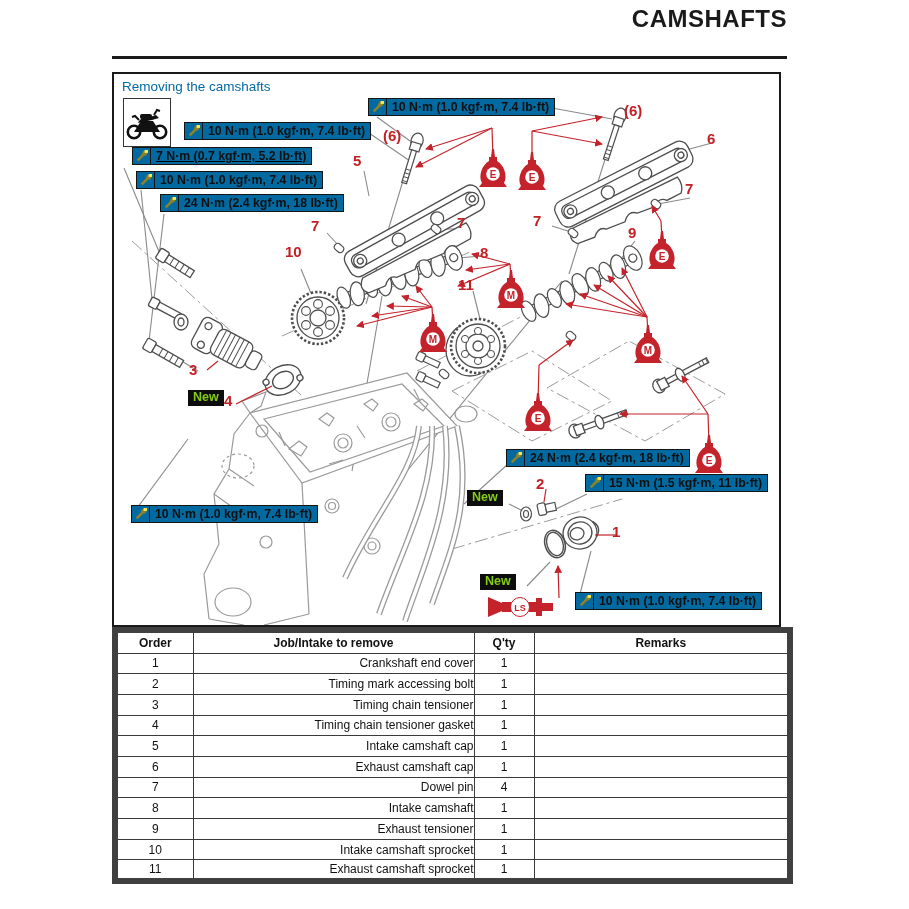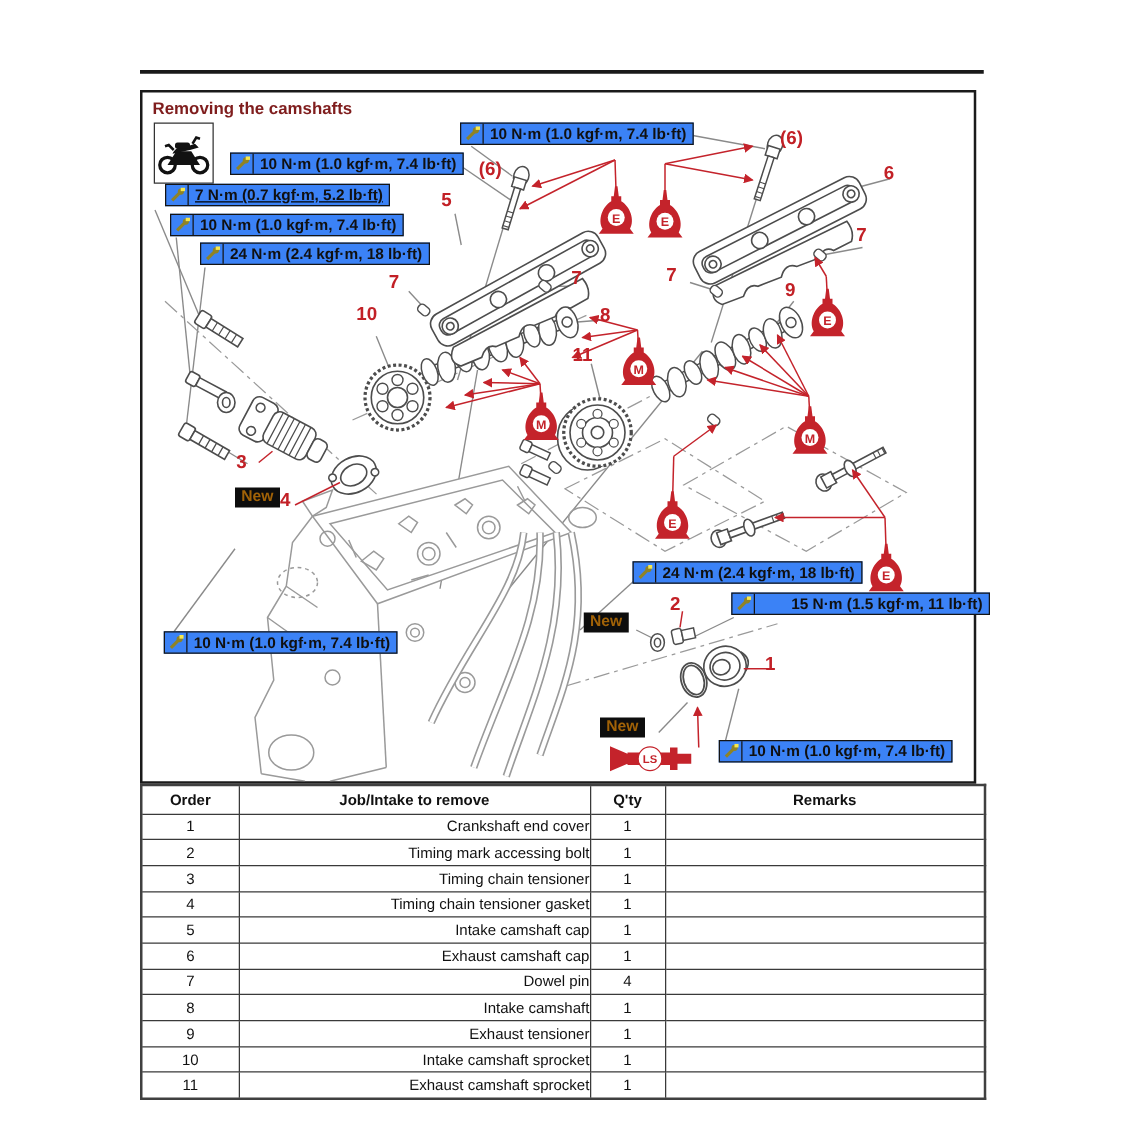--- a/index.html
+++ b/index.html
@@ -3,48 +3,49 @@
 <meta charset="utf-8">
 <style>
   html,body{margin:0;padding:0;background:#fff;}
   .page{position:relative;width:909px;height:909px;background:#fff;
         font-family:"Liberation Sans",sans-serif;overflow:hidden;}
   .page-title{position:absolute;top:5px;left:112px;width:675px;text-align:right;
         font-size:24px;font-weight:bold;color:#1a1a1a;letter-spacing:.5px;}
   .title-rule{position:absolute;top:56px;left:112px;width:675px;height:3px;background:#1a1a1a;}
   .diagram-box{position:absolute;left:112px;top:72px;width:669px;height:555px;
         border:2px solid #1a1a1a;box-sizing:border-box;background:#fff;}
-  .diagram-heading{position:absolute;left:8px;top:5px;font-size:13.5px;font-weight:bold;color:#7f1d1d;}
+  .diagram-heading{position:absolute;left:8px;top:5px;font-size:13.5px;font-weight:normal;color:#0369a1;}
   .moto-box{position:absolute;left:9px;top:24px;width:48px;height:49px;border:1.5px solid #333;
         box-sizing:border-box;display:flex;align-items:center;justify-content:center;background:#fff;}
   .art{position:absolute;left:0;top:0;width:665px;height:551px;}
-  .torque{position:absolute;display:flex;align-items:stretch;background:#3b82f6;
+  .torque{position:absolute;display:flex;align-items:stretch;background:#0369a1;
         border:1.6px solid #141414;height:18px;box-sizing:border-box;z-index:5;}
   .torque .wbox{display:flex;align-items:center;justify-content:center;width:17px;
         border-right:1.6px solid #141414;}
   .torque .txt{display:flex;align-items:center;padding:0 5px;font-size:12.3px;font-weight:bold;
         color:#101010;white-space:nowrap;}
   .callout{position:absolute;color:#c22026;font-weight:bold;font-size:15px;z-index:6;
         font-family:"Liberation Sans",sans-serif;}
-  .newtag{position:absolute;background:#0d0d0d;color:#a16207;font-weight:bold;font-size:12.5px;
+  .newtag{position:absolute;background:#0d0d0d;color:#84cc16;font-weight:bold;font-size:12.5px;
         padding:1px 5px 2px 5px;z-index:6;line-height:13px;}
   table.parts{position:absolute;left:112px;top:627px;width:675px;border-collapse:collapse;
         table-layout:fixed;font-size:12px;color:#111;}
   table.parts th,table.parts td{border:1px solid #3a3a3a;box-sizing:border-box;}
-  table.parts{border:2px solid #404040;padding-left:38px;}
+  table.parts{border:6px solid #404040;padding-left:38px;}
   table.parts th{height:23px;font-weight:bold;text-align:center;padding:0;}
   table.parts td{height:20.7px;padding:0 0 0 8px;text-align:right;}
   table.parts td.c{text-align:center;padding:0;}
   .col-order{width:78px;} .col-job{width:281px;} .col-qty{width:60px;} .col-remarks{width:256px;}
 </style>
 </head>
 <body>
 
 <div class="page">
 
+  <div class="page-title">CAMSHAFTS</div>
   <div class="title-rule"></div>
 
   <div class="diagram-box">
     <div class="diagram-heading">Removing the camshafts</div>
 
     <div class="moto-box">
       <svg width="42" height="34" viewBox="0 0 42 34">
         <circle cx="8" cy="26" r="6.2" fill="none" stroke="#111" stroke-width="2.6"></circle>
         <circle cx="34" cy="26" r="6.2" fill="none" stroke="#111" stroke-width="2.6"></circle>
         <path d="M8 26 L15 15 L27 15 L34 26 Z" fill="#111"></path>
@@ -491,21 +492,21 @@
   <div class="torque" style="left:506px;top:449px;">
     <span class="wbox">
         <svg width="12" height="12" viewBox="0 0 14 14">
           <path d="M2 12 L9 5" stroke="#8f8326" stroke-width="3"></path>
           <circle cx="10.2" cy="3.8" r="2.9" fill="#8f8326"></circle>
           <rect x="10" y="0" width="4" height="3.4" fill="#f6e84e"></rect>
         </svg>
       </span>
     <span class="txt">24 N·m (2.4 kgf·m, 18 lb·ft)</span>
   </div>
-  <div class="torque" style="left:585px;top:474px;gap:24px;">
+  <div class="torque" style="left:585px;top:474px;">
     <span class="wbox">
         <svg width="12" height="12" viewBox="0 0 14 14">
           <path d="M2 12 L9 5" stroke="#8f8326" stroke-width="3"></path>
           <circle cx="10.2" cy="3.8" r="2.9" fill="#8f8326"></circle>
           <rect x="10" y="0" width="4" height="3.4" fill="#f6e84e"></rect>
         </svg>
       </span>
     <span class="txt">15 N·m (1.5 kgf·m, 11 lb·ft)</span>
   </div>
   <div class="torque" style="left:131px;top:505px;">

